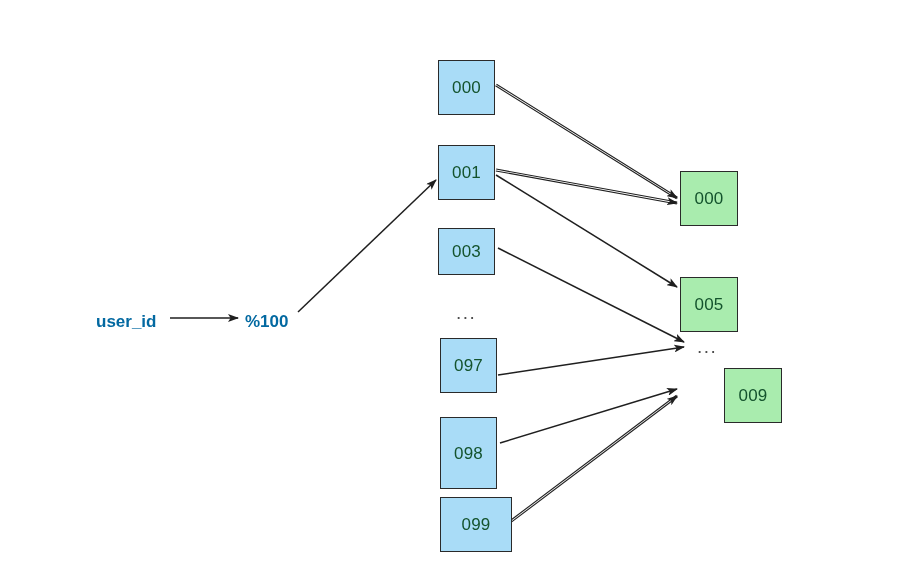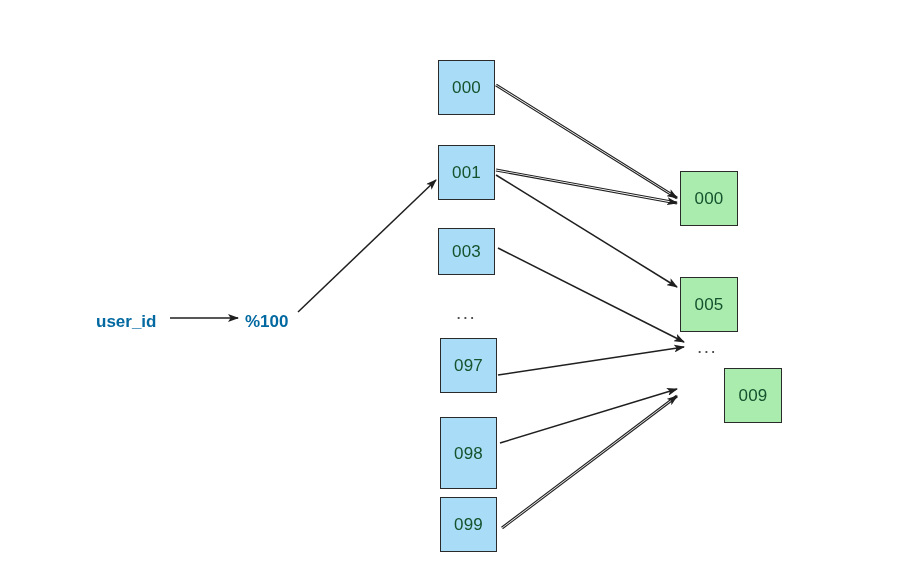--- a/index.html
+++ b/index.html
@@ -108,21 +108,21 @@
 
 <div class="plain-label" style="left:96px; top:313px;">user_id</div>
 
 <div class="plain-label" style="left:245px; top:313px;">%100</div>
 
 <div class="node blue" style="left:438px; top:60px; width:57px; height:55px;">000</div>
 <div class="node blue" style="left:438px; top:145px; width:57px; height:55px;">001</div>
 <div class="node blue" style="left:438px; top:228px; width:57px; height:47px;">003</div>
 <div class="node blue" style="left:440px; top:338px; width:57px; height:55px;">097</div>
 <div class="node blue" style="left:440px; top:417px; width:57px; height:72px;">098</div>
-<div class="node blue" style="left:440px; top:497px; width:57px; height:55px;">099</div>
+<div class="node blue" style="left:440px; top:497px; width:72px; height:55px;">099</div>
 
 <div class="ellipsis" style="left:456px; top:303px;">...</div>
 
 <div class="node green" style="left:680px; top:171px; width:58px; height:55px;">000</div>
 <div class="node green" style="left:680px; top:253px; width:58px; height:55px;margin-top:24px;">005</div>
 <div class="node green" style="left:680px; top:368px; width:58px; height:55px;margin-left:44px;">009</div>
 
 <div class="ellipsis" style="left:697px; top:337px;">...</div>
 
 </body></html>

